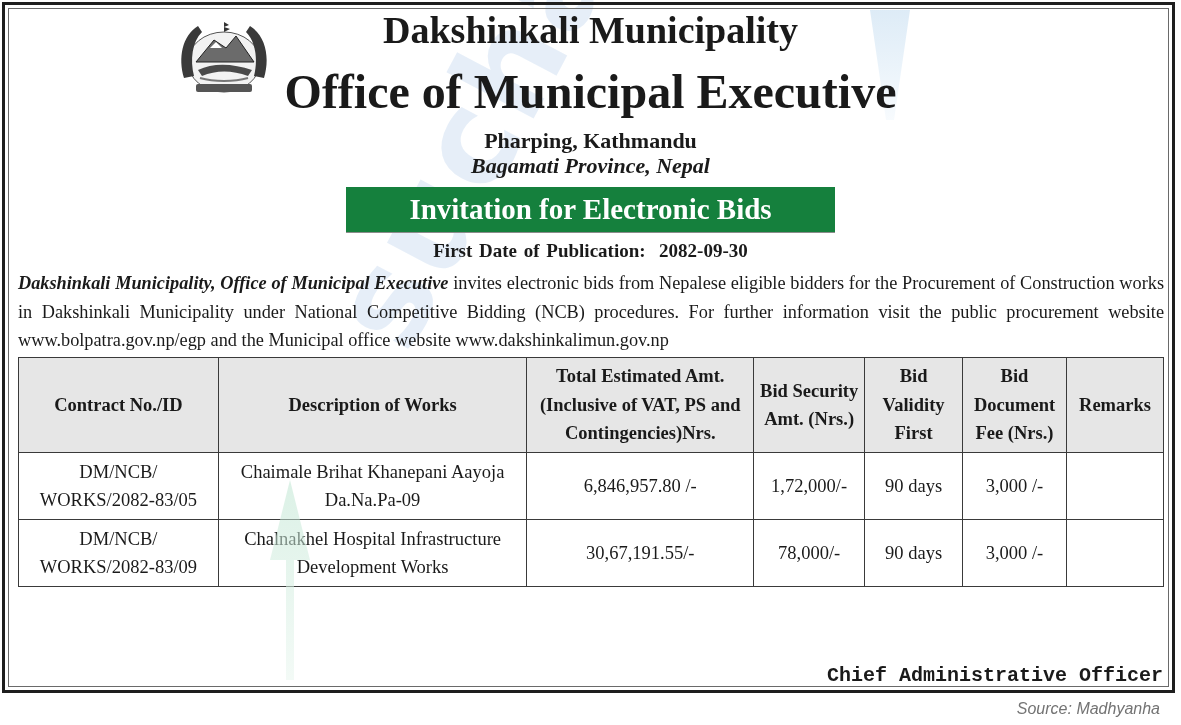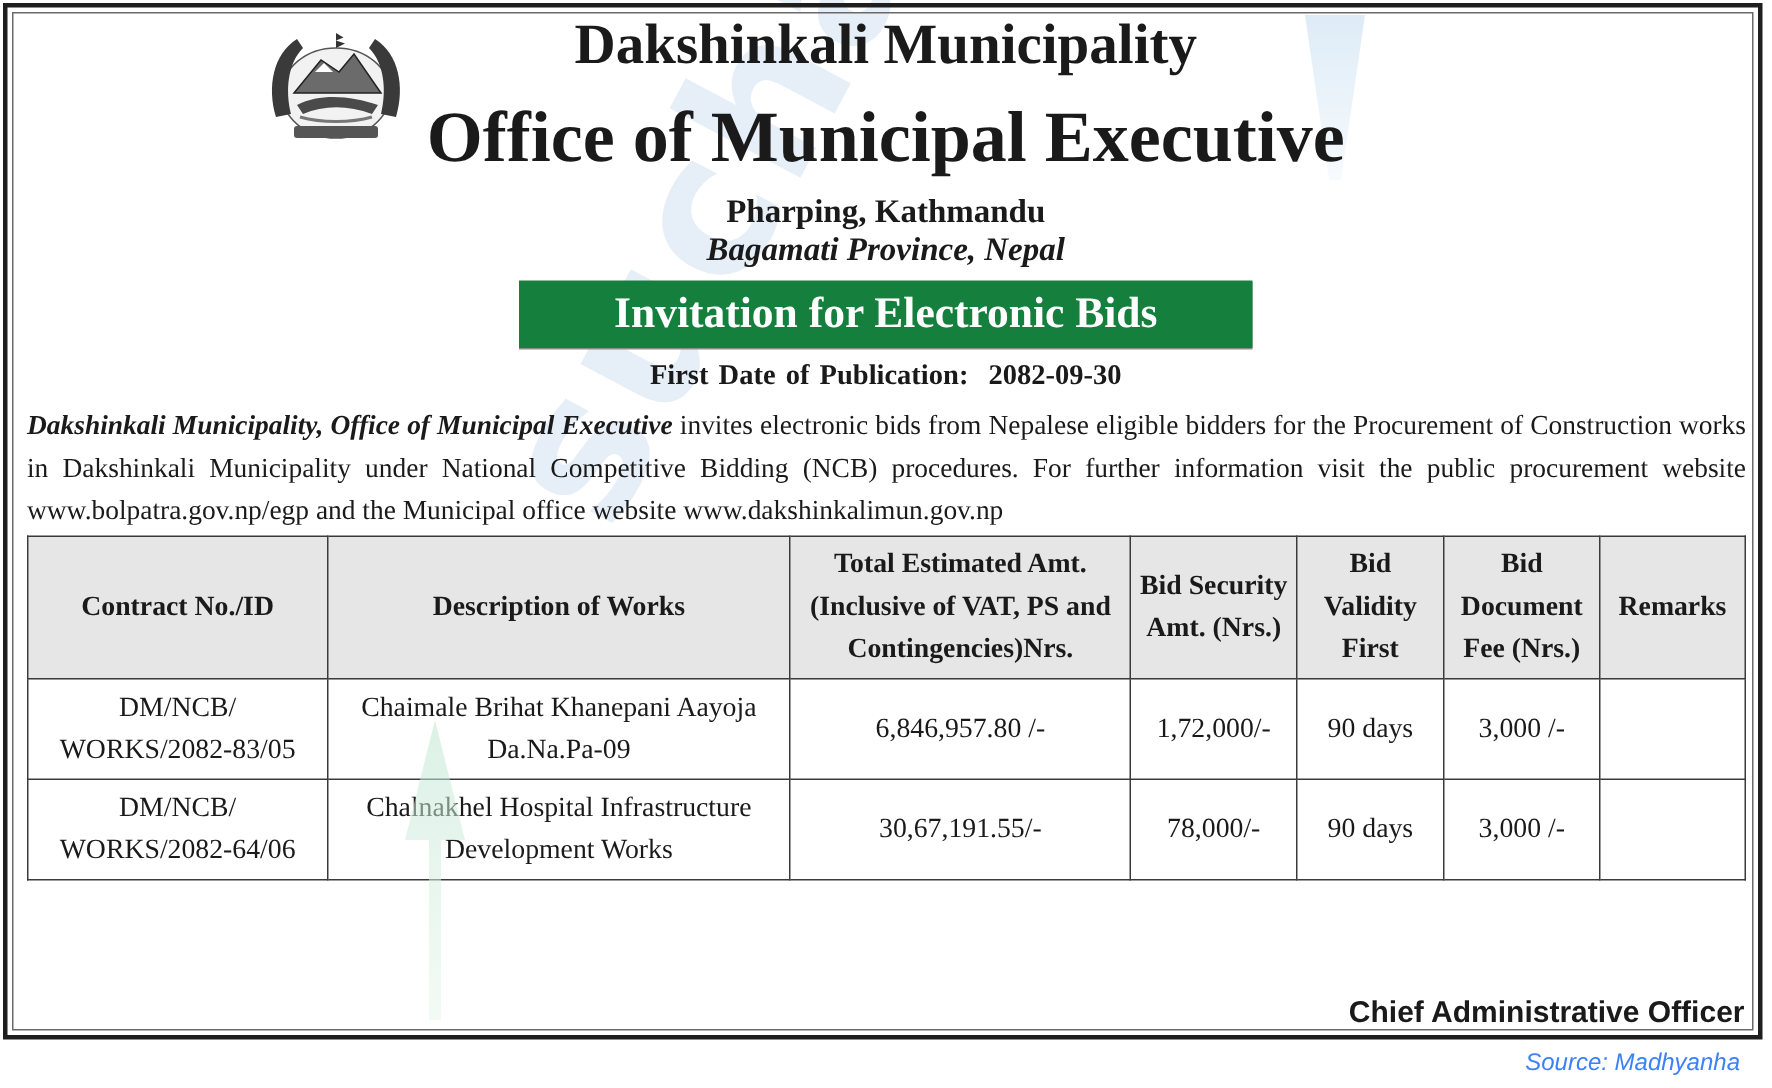--- a/index.html
+++ b/index.html
@@ -59,25 +59,25 @@
   }
   table.bids th, table.bids td {
     border: 1.5px solid #3a3a3a; text-align: center; vertical-align: middle; padding: 0 4px;
   }
   table.bids th {
     background: #e6e6e6; font-size: 18.5px; font-weight: bold; height: 94px; line-height: 28.5px;
   }
   table.bids td { font-size: 18.5px; height: 66px; line-height: 28.5px; background: transparent; }
   .signature {
     position: absolute; right: 18px; top: 664px; font-size: 20px; font-weight: bold;
-    font-family: Liberation Sans, sans-serif;
+    font-family: Liberation Mono, monospace;
   }
   .source {
     position: absolute; right: 21px; top: 700px; font-size: 16px; font-style: italic;
-    font-family: "Liberation Sans", sans-serif; color: #3b82f6;
+    font-family: "Liberation Sans", sans-serif; color: #737373;
   }
 </style>
 </head>
 <body>
 
 <div class="watermark-a"></div>
 <div class="watermark-text">sucha</div>
 
 <div class="frame">
   <div class="frame-inner"></div>
@@ -132,21 +132,21 @@
     <tr>
       <td>DM/NCB/ WORKS/2082-83/05</td>
       <td>Chaimale Brihat Khanepani Aayoja Da.Na.Pa-09</td>
       <td>6,846,957.80 /-</td>
       <td>1,72,000/-</td>
       <td>90 days</td>
       <td>3,000 /-</td>
       <td></td>
     </tr>
     <tr>
-      <td>DM/NCB/ WORKS/2082-64/06</td>
+      <td>DM/NCB/ WORKS/2082-83/09</td>
       <td>Chalnakhel Hospital Infrastructure Development Works</td>
       <td>30,67,191.55/-</td>
       <td>78,000/-</td>
       <td>90 days</td>
       <td>3,000 /-</td>
       <td></td>
     </tr>
   </tbody>
 </table>
 

